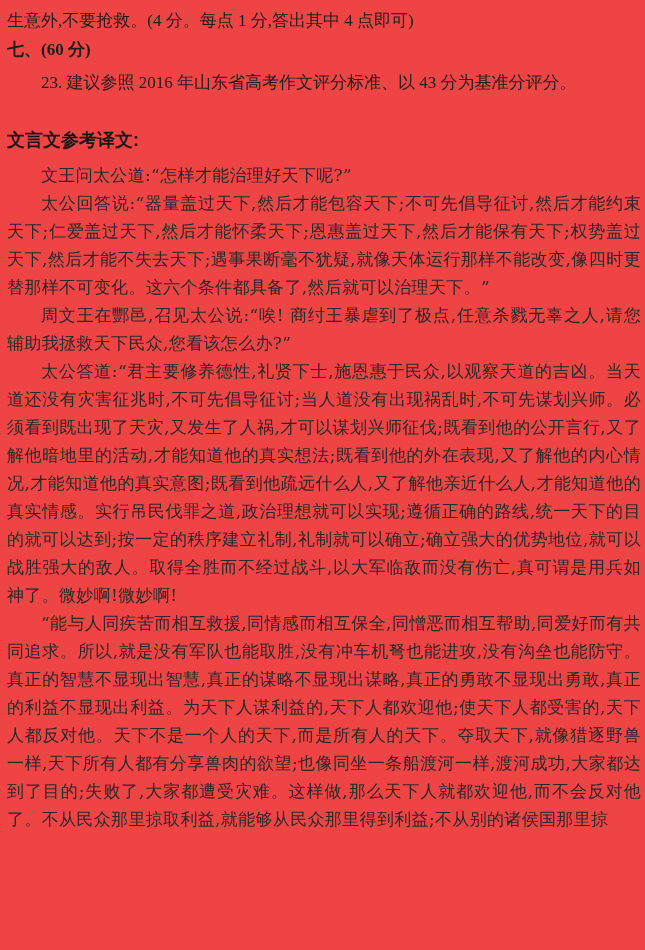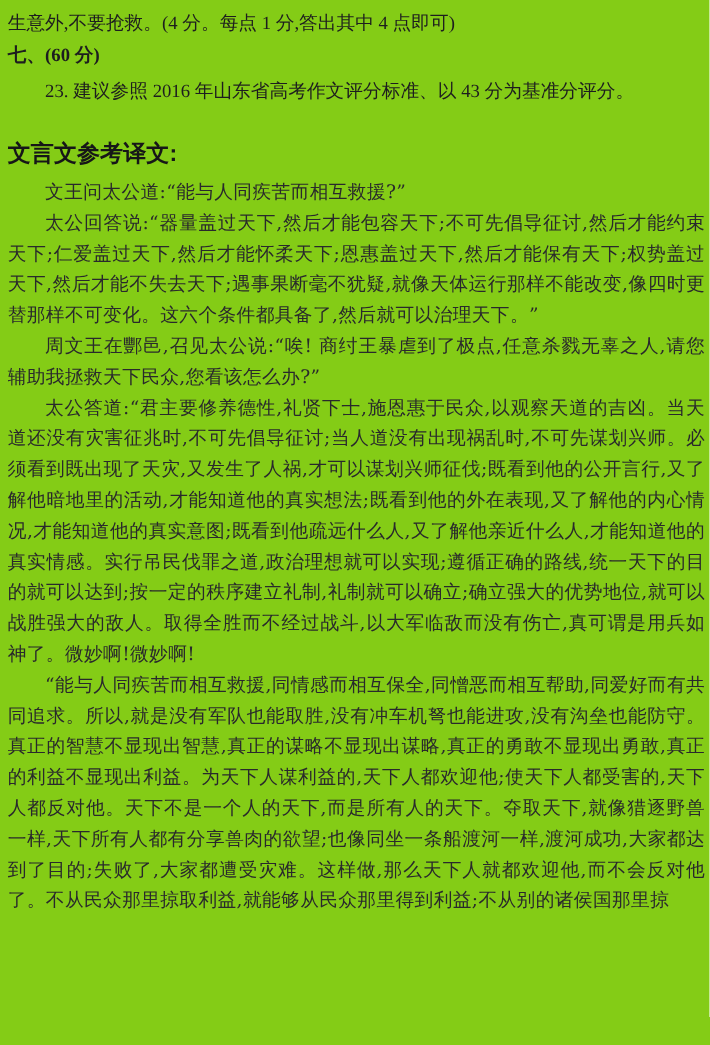--- a/index.html
+++ b/index.html
@@ -5,21 +5,21 @@
   html, body {
     margin: 0;
     padding: 0;
     background: #ffffff;
   }
   .page {
     position: relative;
     width: 645px;
     height: 950px;
     box-sizing: border-box;
-    background: #84cc16;
+    background: #ef4444;
     color: #1d1d1f;
     padding: 6px 4px 0 7px;
     overflow: hidden;
   }
   
   .answers {
     font-family: "Liberation Serif", "DejaVu Serif", serif;
     font-size: 17px;
     line-height: 29px;
   }
@@ -35,21 +35,21 @@
   
   .translation {
     margin-top: 33px;
     font-family: "DejaVu Serif", "Liberation Serif", serif;
     font-size: 17px;
     line-height: 28px;
   }
   .translation-heading {
     font-family: "Liberation Sans", "DejaVu Sans", sans-serif;
     font-weight: bold;
-    font-size: 21px;
+    font-size: 18px;
     line-height: 20px;
     margin: 0 0 11px 0;
     color: #161618;
   }
   .translation p {
     margin: 0;
     text-indent: 2em;
     text-align: justify;
     letter-spacing: 0.02em;
     color: #29292c;
@@ -61,20 +61,20 @@
 <div class="page">
 
   <div class="answers">
     <p class="no-indent">生意外,不要抢救。(4 分。每点 1 分,答出其中 4 点即可)</p>
     <p class="section-seven">七、(60 分)</p>
     <p class="indent answer-23">23. 建议参照 2016 年山东省高考作文评分标准、以 43 分为基准分评分。</p>
   </div>
 
   <div class="translation">
     <h3 class="translation-heading">文言文参考译文:</h3>
-    <p>文王问太公道:“能与人同疾苦而相互救援?”</p>
+    <p>文王问太公道:“怎样才能治理好天下呢?”</p>
     <p>太公回答说:“器量盖过天下,然后才能包容天下;不可先倡导征讨,然后才能约束天下;仁爱盖过天下,然后才能怀柔天下;恩惠盖过天下,然后才能保有天下;权势盖过天下,然后才能不失去天下;遇事果断毫不犹疑,就像天体运行那样不能改变,像四时更替那样不可变化。这六个条件都具备了,然后就可以治理天下。”</p>
     <p>周文王在酆邑,召见太公说:“唉! 商纣王暴虐到了极点,任意杀戮无辜之人,请您辅助我拯救天下民众,您看该怎么办?”</p>
     <p>太公答道:“君主要修养德性,礼贤下士,施恩惠于民众,以观察天道的吉凶。当天道还没有灾害征兆时,不可先倡导征讨;当人道没有出现祸乱时,不可先谋划兴师。必须看到既出现了天灾,又发生了人祸,才可以谋划兴师征伐;既看到他的公开言行,又了解他暗地里的活动,才能知道他的真实想法;既看到他的外在表现,又了解他的内心情况,才能知道他的真实意图;既看到他疏远什么人,又了解他亲近什么人,才能知道他的真实情感。实行吊民伐罪之道,政治理想就可以实现;遵循正确的路线,统一天下的目的就可以达到;按一定的秩序建立礼制,礼制就可以确立;确立强大的优势地位,就可以战胜强大的敌人。取得全胜而不经过战斗,以大军临敌而没有伤亡,真可谓是用兵如神了。微妙啊!微妙啊!</p>
     <p>“能与人同疾苦而相互救援,同情感而相互保全,同憎恶而相互帮助,同爱好而有共同追求。所以,就是没有军队也能取胜,没有冲车机弩也能进攻,没有沟垒也能防守。真正的智慧不显现出智慧,真正的谋略不显现出谋略,真正的勇敢不显现出勇敢,真正的利益不显现出利益。为天下人谋利益的,天下人都欢迎他;使天下人都受害的,天下人都反对他。天下不是一个人的天下,而是所有人的天下。夺取天下,就像猎逐野兽一样,天下所有人都有分享兽肉的欲望;也像同坐一条船渡河一样,渡河成功,大家都达到了目的;失败了,大家都遭受灾难。这样做,那么天下人就都欢迎他,而不会反对他了。不从民众那里掠取利益,就能够从民众那里得到利益;不从别的诸侯国那里掠</p>
   </div>
 
 </div>
 
 </body></html>

